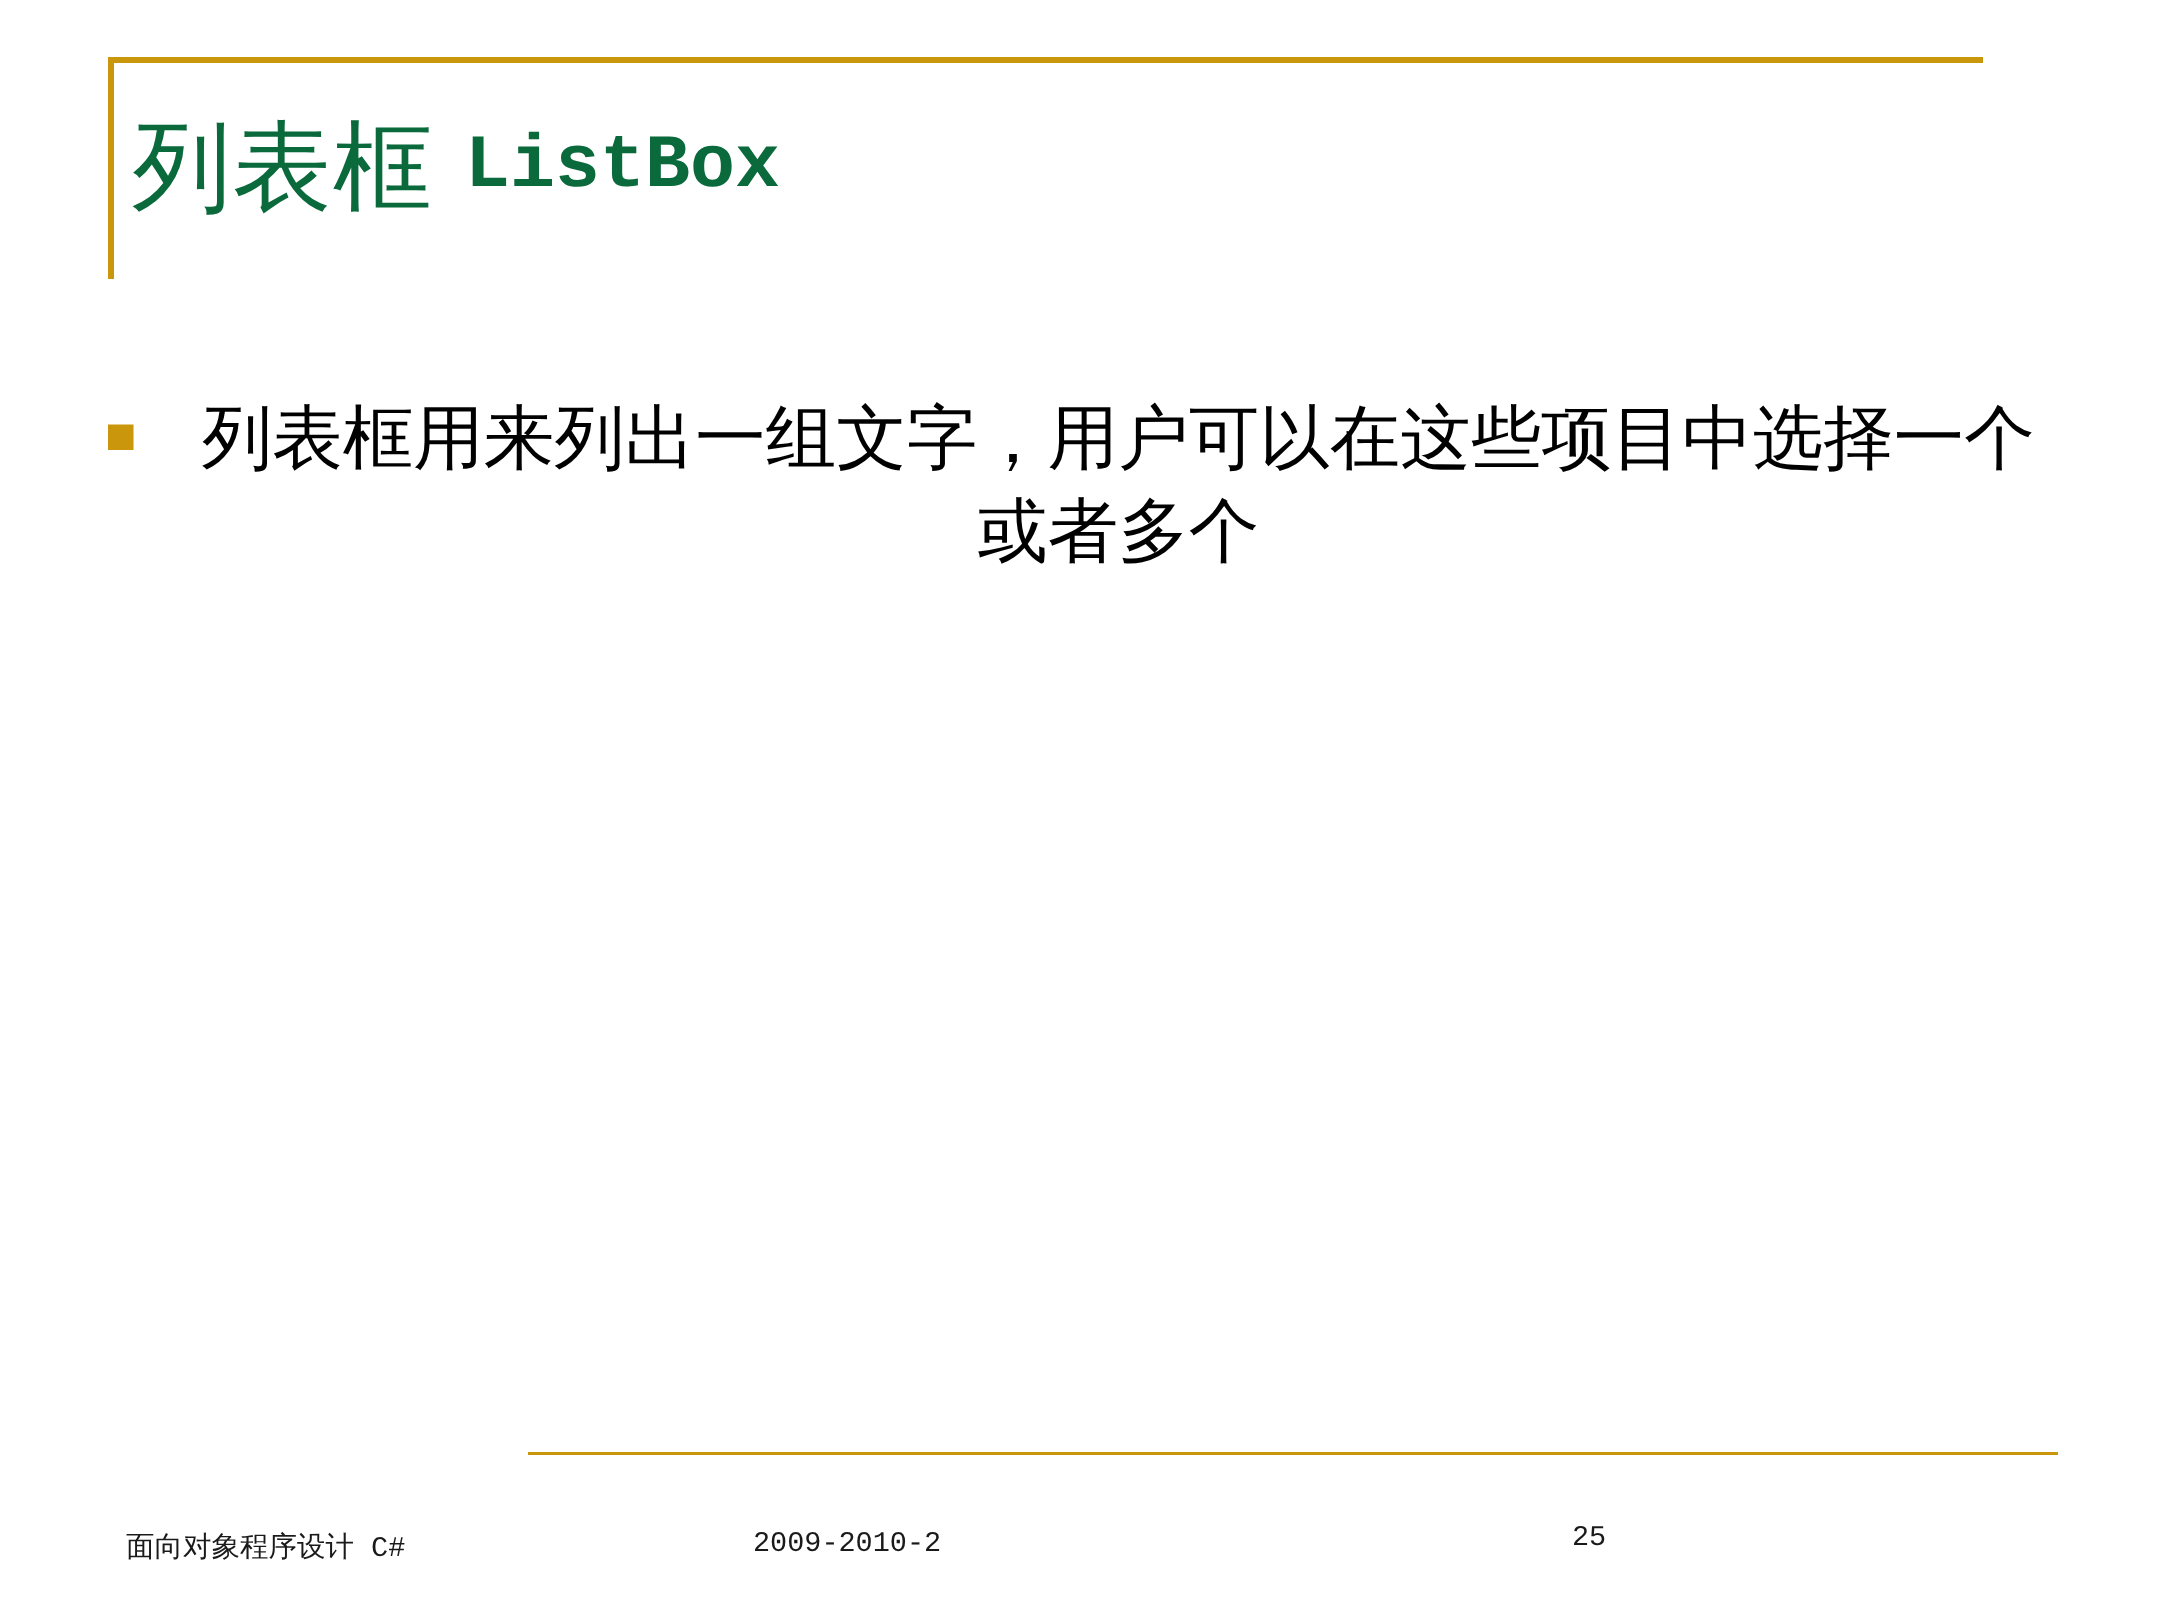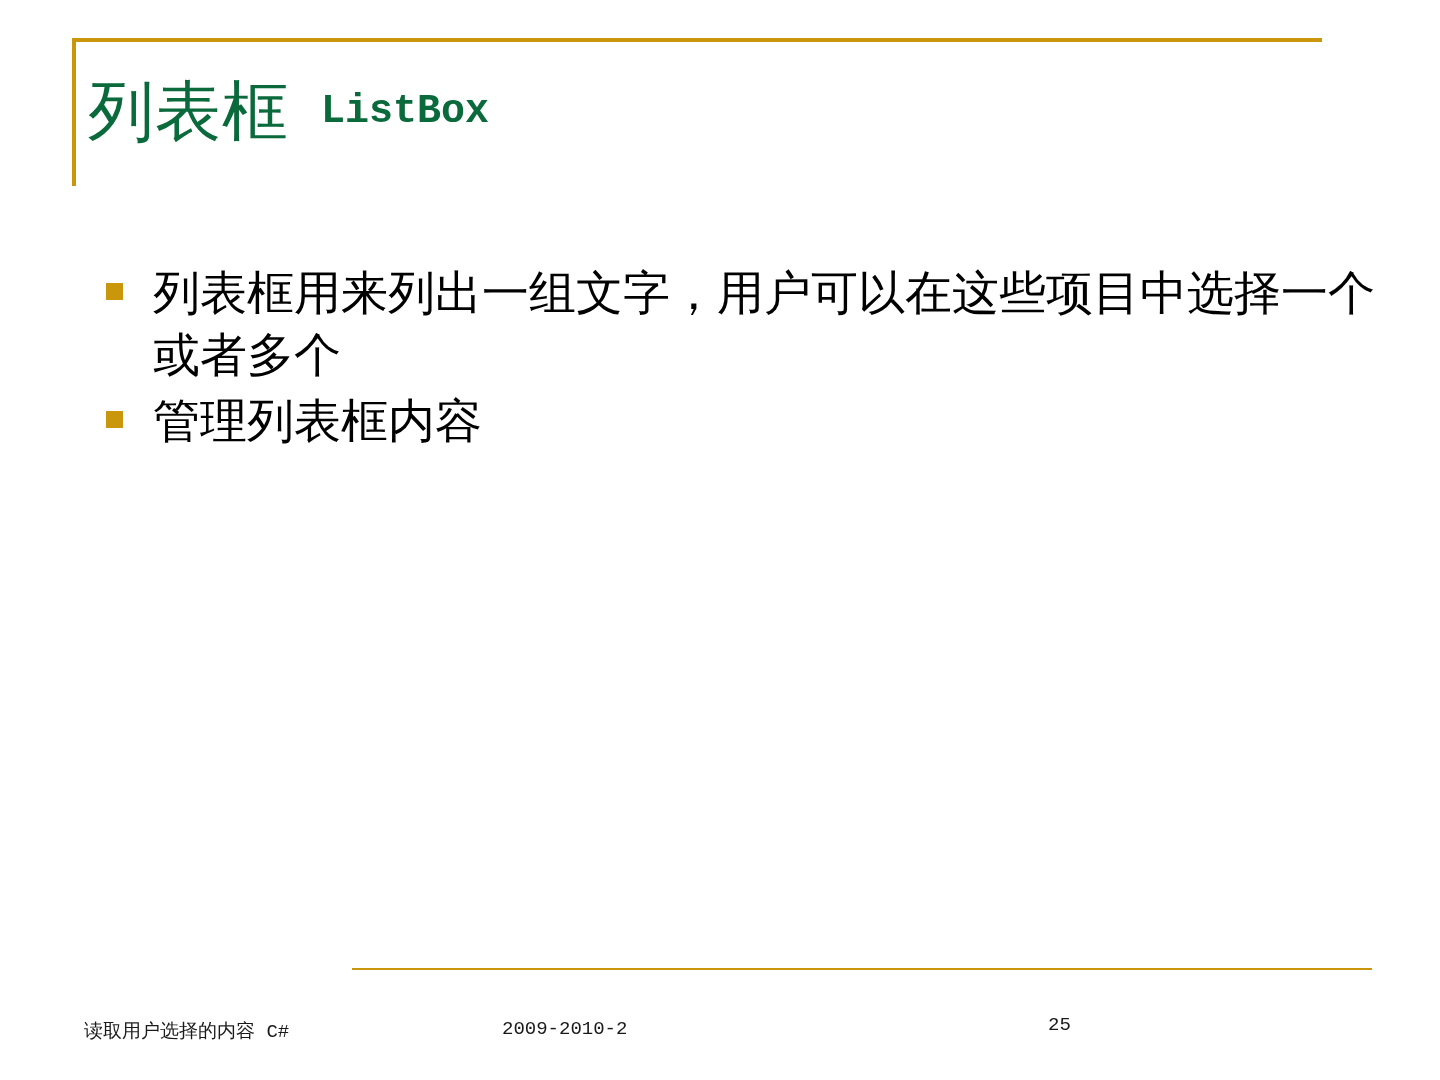--- a/index.html
+++ b/index.html
@@ -54,34 +54,35 @@
   }
   .title-cjk {
     font-family: "DejaVu Serif", "Liberation Serif", serif;
     font-size: 66px;
     line-height: 1;
     color: #0a6a3c;
     letter-spacing: 1px;
   }
   .title-latin {
     font-family: "Liberation Mono", "DejaVu Sans Mono", monospace;
-    font-size: 40px;
+    font-size: 50px;
     font-weight: bold;
     line-height: 1;
     color: #0a6a3c;
-    margin-left: 32px;
+    margin-left: 21px;
     letter-spacing: 0px;
   }
 
   
   .bullets {
     position: absolute;
-    left: 106px;
+    left: 72px;
     top: 262px;
     width: 1300px;
+    text-align: center;
   }
   .bullet-row {
     position: relative;
     display: block;
     padding-left: 47px;
     margin-bottom: 4px;
   }
   .bullet-marker {
     position: absolute;
     left: 0px;
@@ -150,26 +151,22 @@
     <span class="title-latin">ListBox</span>
   </div>
 
   <div class="bullets">
 
     <div class="bullet-row">
       <span class="bullet-marker"></span>
       <span class="bullet-text">列表框用来列出一组文字，用户可以在这些项目中选择一个或者多个</span>
     </div>
 
-    <div class="bullet-row">
-      <span class="bullet-marker"></span>
-      <span class="bullet-text">管理列表框内容</span>
-    </div>
 
 
   </div>
 
   <div class="footer-rule"></div>
-  <div class="footer-left">读取用户选择的内容 C#</div>
+  <div class="footer-left">面向对象程序设计 C#</div>
   <div class="footer-center">2009-2010-2</div>
   <div class="footer-page">25</div>
 
 </div>
 
 </body></html>

